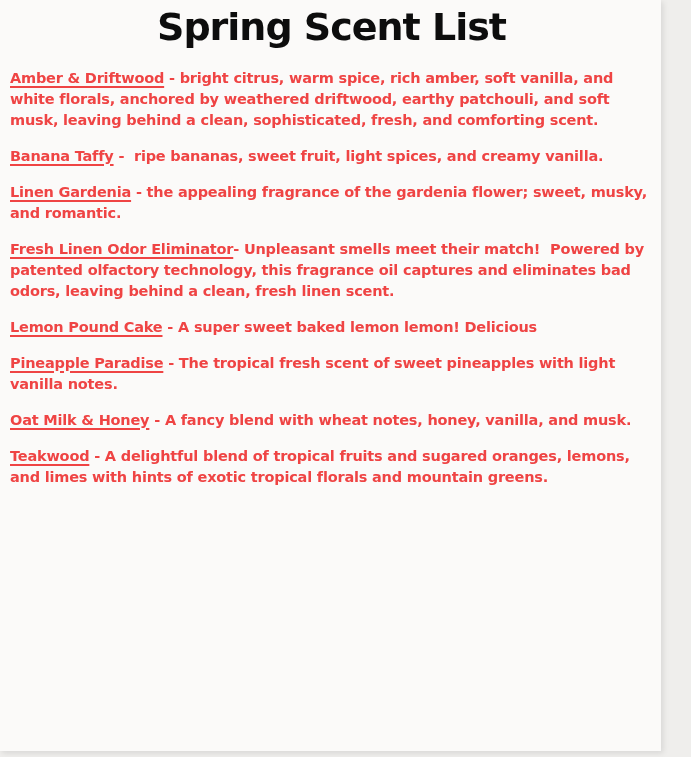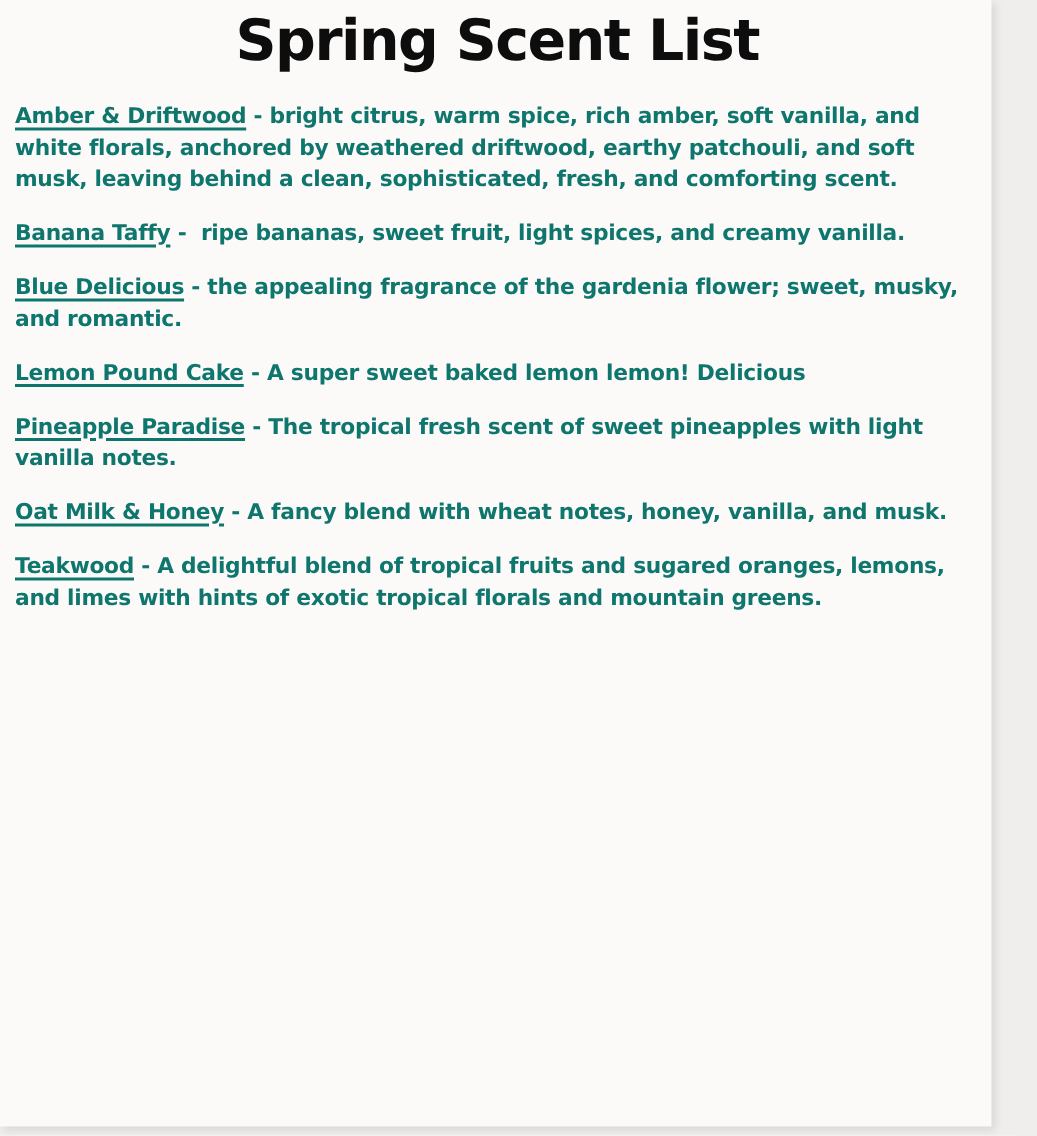--- a/index.html
+++ b/index.html
@@ -27,38 +27,39 @@
     font-weight: bold;
     letter-spacing: -1px;
     color: #0d0d0d;
     line-height: 1.25;
   }
   .scent {
     margin: 0 0 15px 0;
     font-size: 14.5px;
     font-weight: bold;
     line-height: 21px;
-    color: #0f766e;
+    color: #ef4444;
     letter-spacing: -0.2px;
     white-space: pre-wrap;
   }
   .scent-name {
     text-decoration: underline;
     text-decoration-thickness: 2px;
     text-underline-offset: 3px;
   }
 </style>
 </head>
 <body>
 
 <div class="page">
   <h1 class="title">Spring Scent List</h1>
 
   <div>
       <p class="scent"><span class="scent-name">Amber &amp; Driftwood</span><span> - </span><span>bright citrus, warm spice, rich amber, soft vanilla, and white florals, anchored by weathered driftwood, earthy patchouli, and soft musk, leaving behind a clean, sophisticated, fresh, and comforting scent.</span></p>
       <p class="scent"><span class="scent-name">Banana Taffy</span><span> -  </span><span>ripe bananas, sweet fruit, light spices, and creamy vanilla.</span></p>
-      <p class="scent"><span class="scent-name">Blue Delicious</span><span> - </span><span>the appealing fragrance of the gardenia flower; sweet, musky, and romantic.</span></p>
+      <p class="scent"><span class="scent-name">Linen Gardenia</span><span> - </span><span>the appealing fragrance of the gardenia flower; sweet, musky, and romantic.</span></p>
+      <p class="scent"><span class="scent-name">Fresh Linen Odor Eliminator</span><span>- </span><span>Unpleasant smells meet their match!  Powered by patented olfactory technology, this fragrance oil captures and eliminates bad odors, leaving behind a clean, fresh linen scent.</span></p>
       <p class="scent"><span class="scent-name">Lemon Pound Cake</span><span> - </span><span>A super sweet baked lemon lemon! Delicious</span></p>
       <p class="scent"><span class="scent-name">Pineapple Paradise</span><span> - </span><span>The tropical fresh scent of sweet pineapples with light vanilla notes.</span></p>
       <p class="scent"><span class="scent-name">Oat Milk &amp; Honey</span><span> - </span><span>A fancy blend with wheat notes, honey, vanilla, and musk.</span></p>
       <p class="scent"><span class="scent-name">Teakwood</span><span> - </span><span>A delightful blend of tropical fruits and sugared oranges, lemons, and limes with hints of exotic tropical florals and mountain greens.</span></p>
     </div>
 </div>
 
 </body></html>

